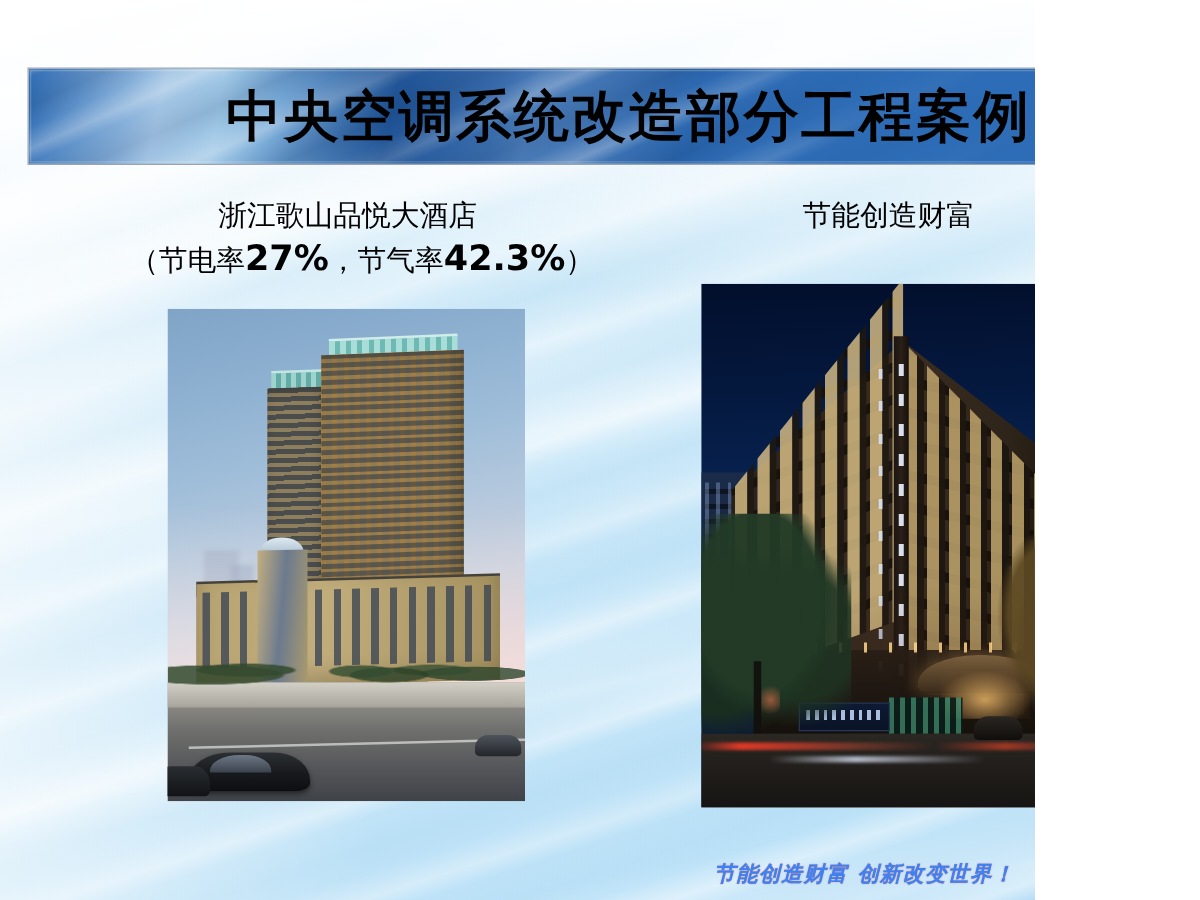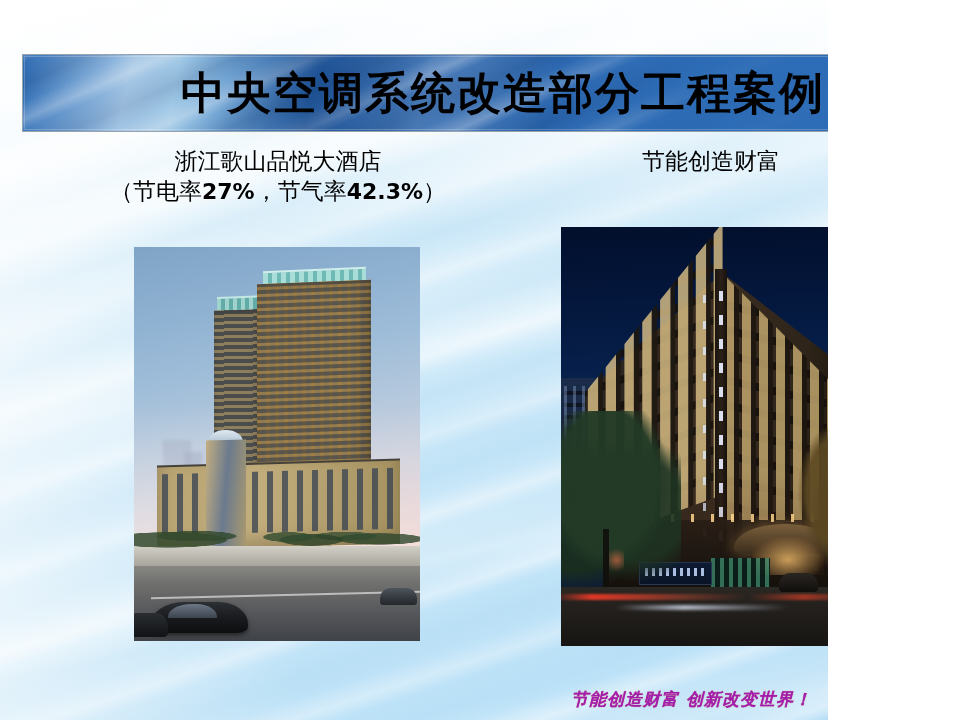--- a/index.html
+++ b/index.html
@@ -161,33 +161,34 @@
   }
   .case-left  { left: 104px; top: 148px; width: 348px; }
   .case-right { left: 566px; top: 148px; width: 290px; }
 
   .case-name {
     font-family: "DejaVu Serif", "Liberation Serif", serif;
     font-size: 23px;
     color: #000;
     line-height: 1.18;
     white-space: nowrap;
+    margin-top: 12px;
   }
   .case-metric {
     font-family: "DejaVu Serif", "Liberation Serif", serif;
     font-size: 23px;
     color: #000;
     line-height: 1.25;
     white-space: nowrap;
     margin-top: 2px;
   }
   .case-metric b {
     font-weight: bold;
     font-family: "DejaVu Sans", "Liberation Sans", sans-serif;
-    font-size: 22px;
+    font-size: 28px;
     text-align: center;
   }
 
   
   .photo {
     position: absolute;
     overflow: hidden;
   }
   .photo-left  { left: 134px; top: 247px; width: 286px; height: 394px; }
   .photo-right { left: 561px; top: 227px; width: 299px; height: 419px; }
@@ -524,21 +525,21 @@
       repeating-linear-gradient(90deg, rgba(160,185,225,0.35) 0 3px, rgba(0,0,0,0) 3px 9px),
       repeating-linear-gradient(0deg, rgba(0,0,0,0.0) 0 8px, rgba(12,18,30,0.9) 8px 12px);
   }
 
   
   .footer-slogan {
     position: absolute;
     left: 0; right: 16px;
     top: 688px;
     text-align: right;
-    color: #a21caf;
+    color: #3b82f6;
     font-family: "DejaVu Serif", "Liberation Serif", serif;
     font-weight: bold;
     font-style: italic;
     font-size: 17px;
     letter-spacing: 1px;
     white-space: nowrap;
     text-shadow: 0 0 1px rgba(200,0,0,0.6);
   }
 </style>
 </head>

